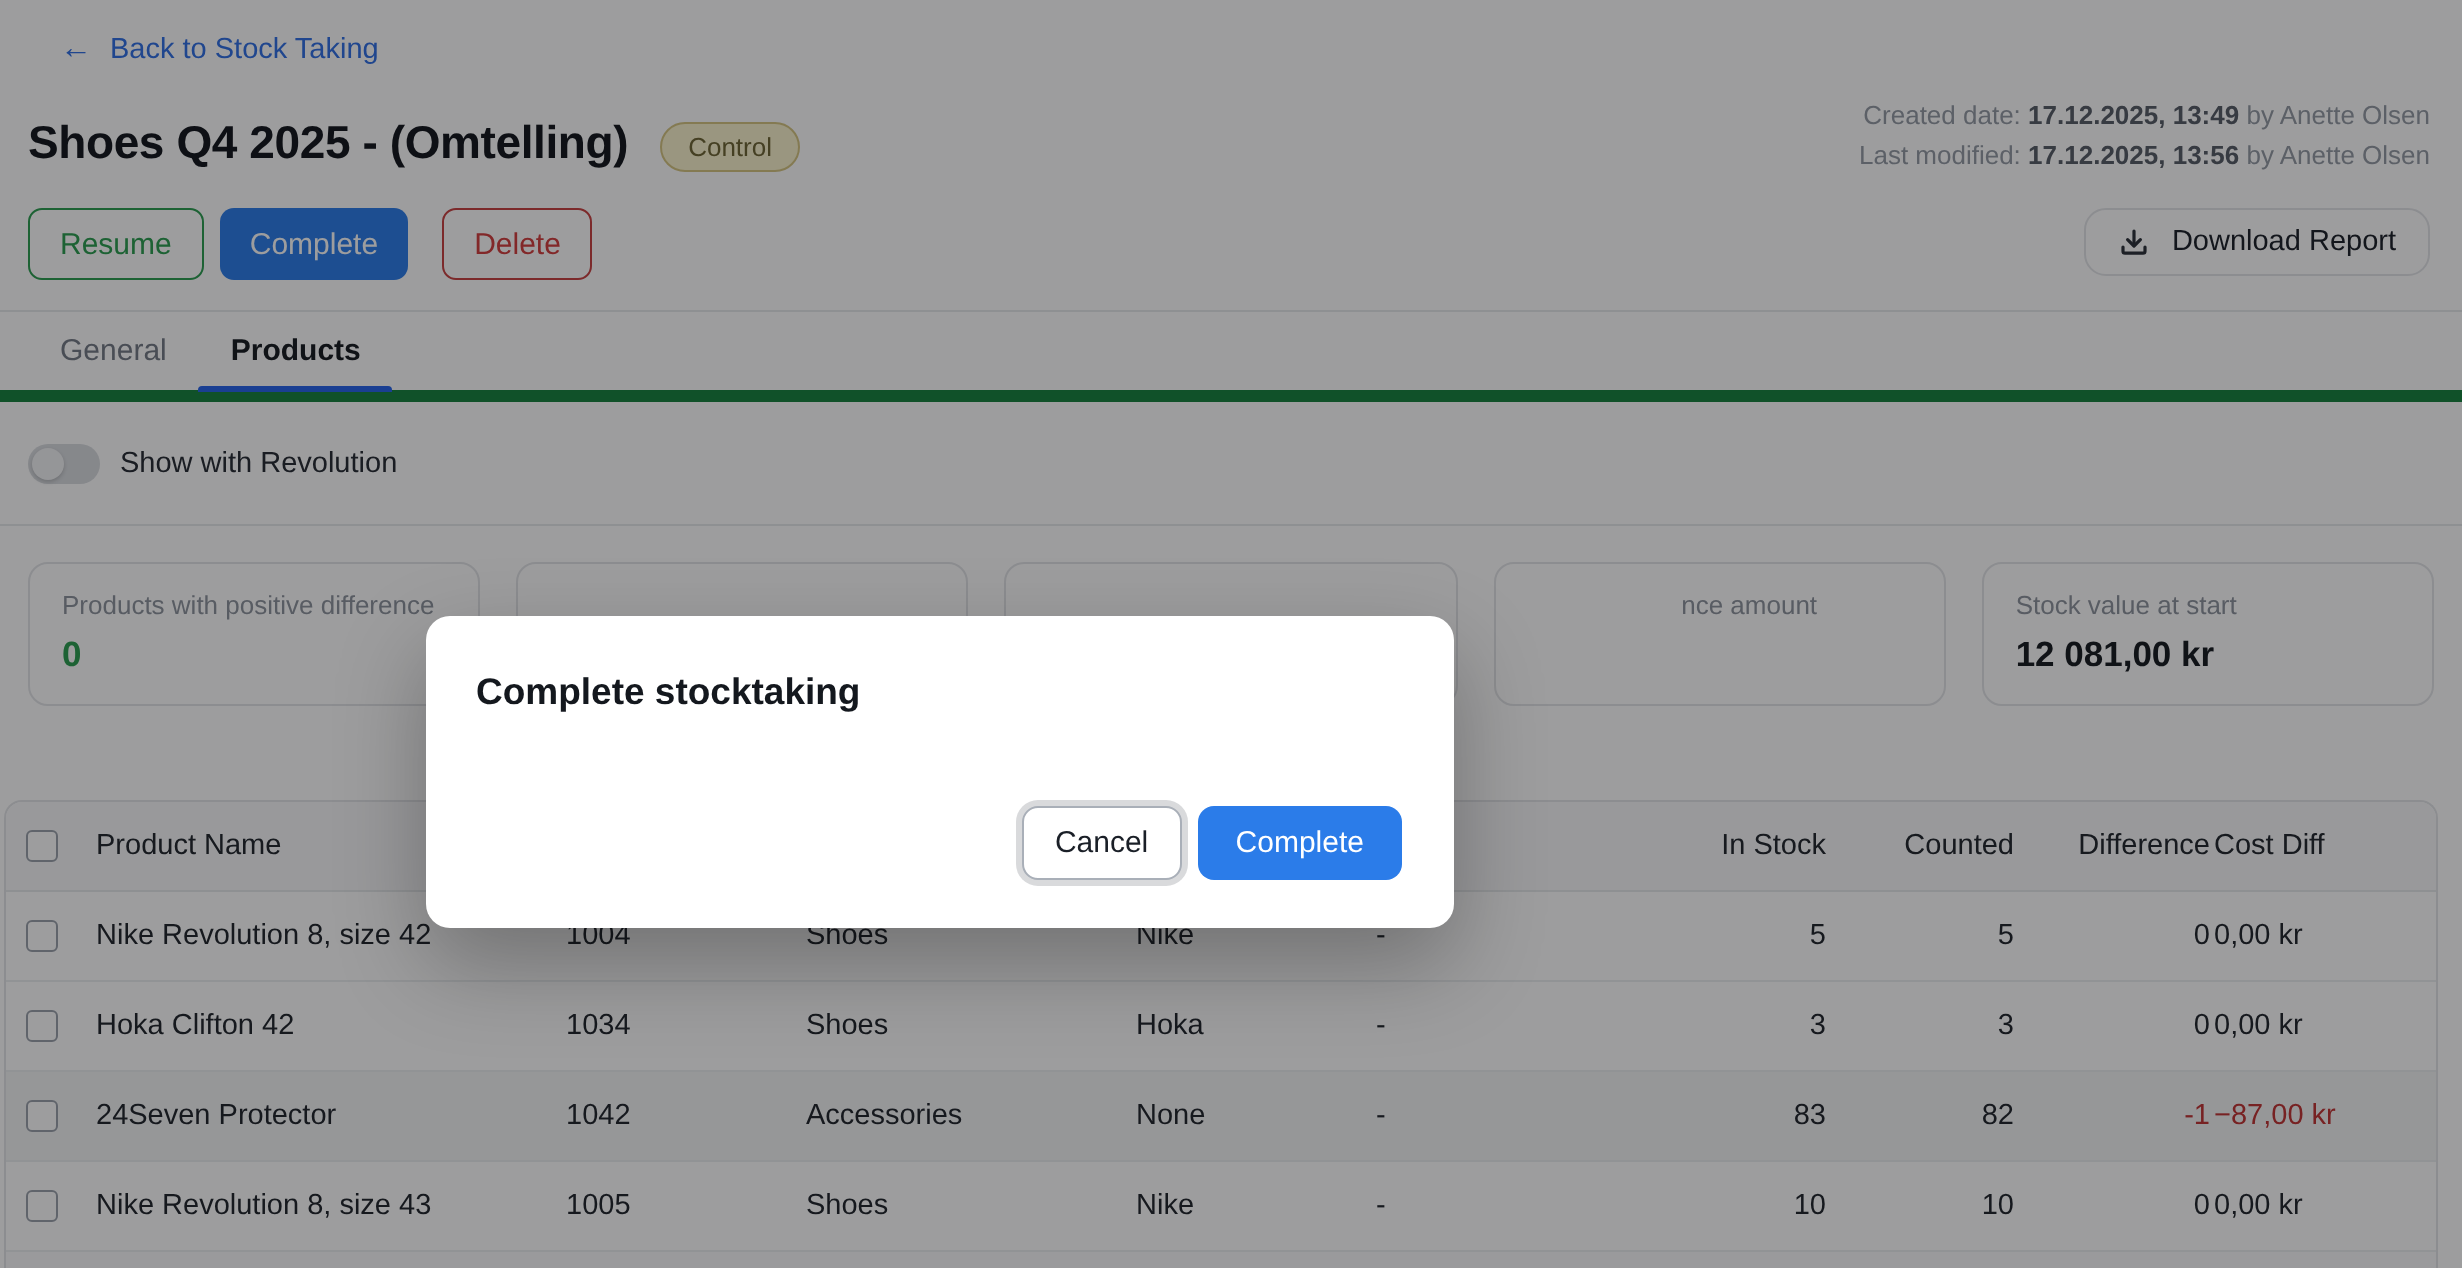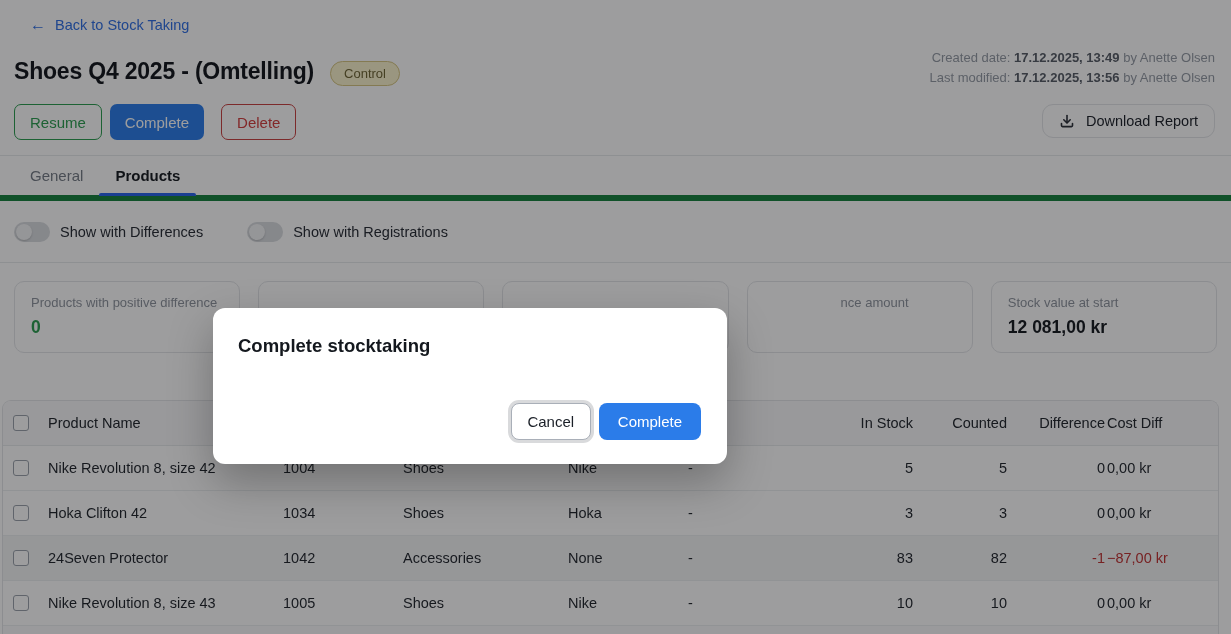--- a/index.html
+++ b/index.html
@@ -133,27 +133,21 @@
 <div class="tabbar">
   <div class="tab">General</div>
   <div class="tab active">Products</div>
 </div>
 
 <div class="toggle-row">
   <div class="toggle-group">
     <div class="switch">
       <div class="knob"></div>
     </div>
-    <span class="toggle-label">Show with Differences</span>
-  </div>
-  <div class="toggle-group">
-    <div class="switch">
-      <div class="knob"></div>
-    </div>
-    <span class="toggle-label">Show with Registrations</span>
+    <span class="toggle-label">Show with Revolution</span>
   </div>
 </div>
 
 <div class="cards-row">
   <div class="card">
     <div class="card-label">Products with positive difference</div>
     <div class="card-value green">0</div>
   </div>
   <div class="card"></div>
   <div class="card"></div>

